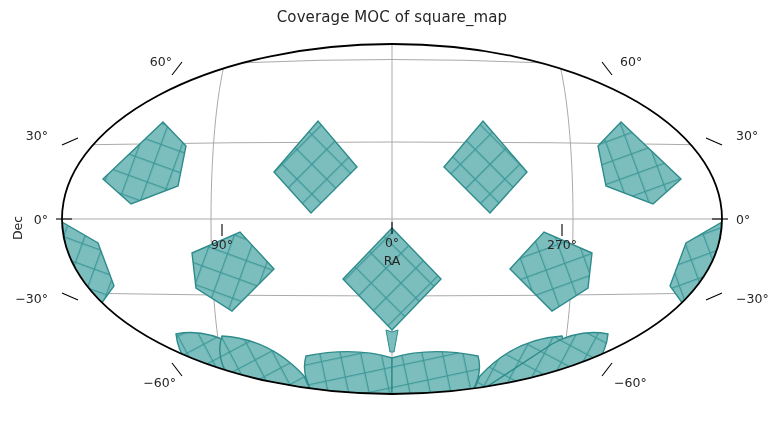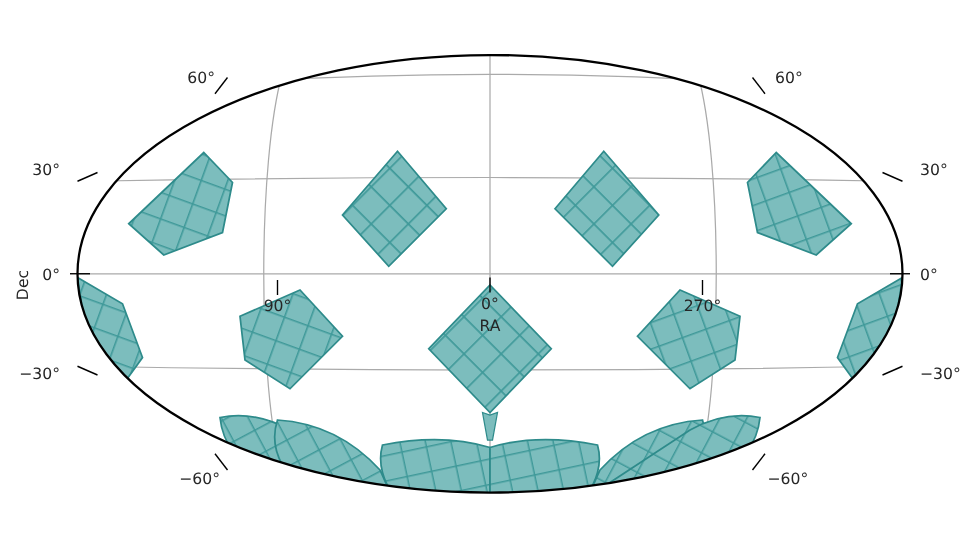--- a/index.html
+++ b/index.html
@@ -33,20 +33,21 @@
   svg { display: block; }
   text { font-family: "DejaVu Sans", sans-serif; fill: #262626; }
   .tick-label { font-size: 12.5px; }
   .axis-name { font-size: 12.5px; }
 </style>
 </head>
 <body>
 
 <div id="figure">
 
+  <div class="fig-title">Coverage MOC of square_map</div>
 
   <svg width="784" height="427" viewBox="0 0 784 427">
 
     <defs>
 
       <clipPath id="ellipseClip">
         <ellipse cx="392" cy="219" rx="330" ry="175"></ellipse>
       </clipPath>
 
       <pattern id="cellMesh" width="21" height="21" patternUnits="userSpaceOnUse" patternTransform="rotate(45 0 0)">

